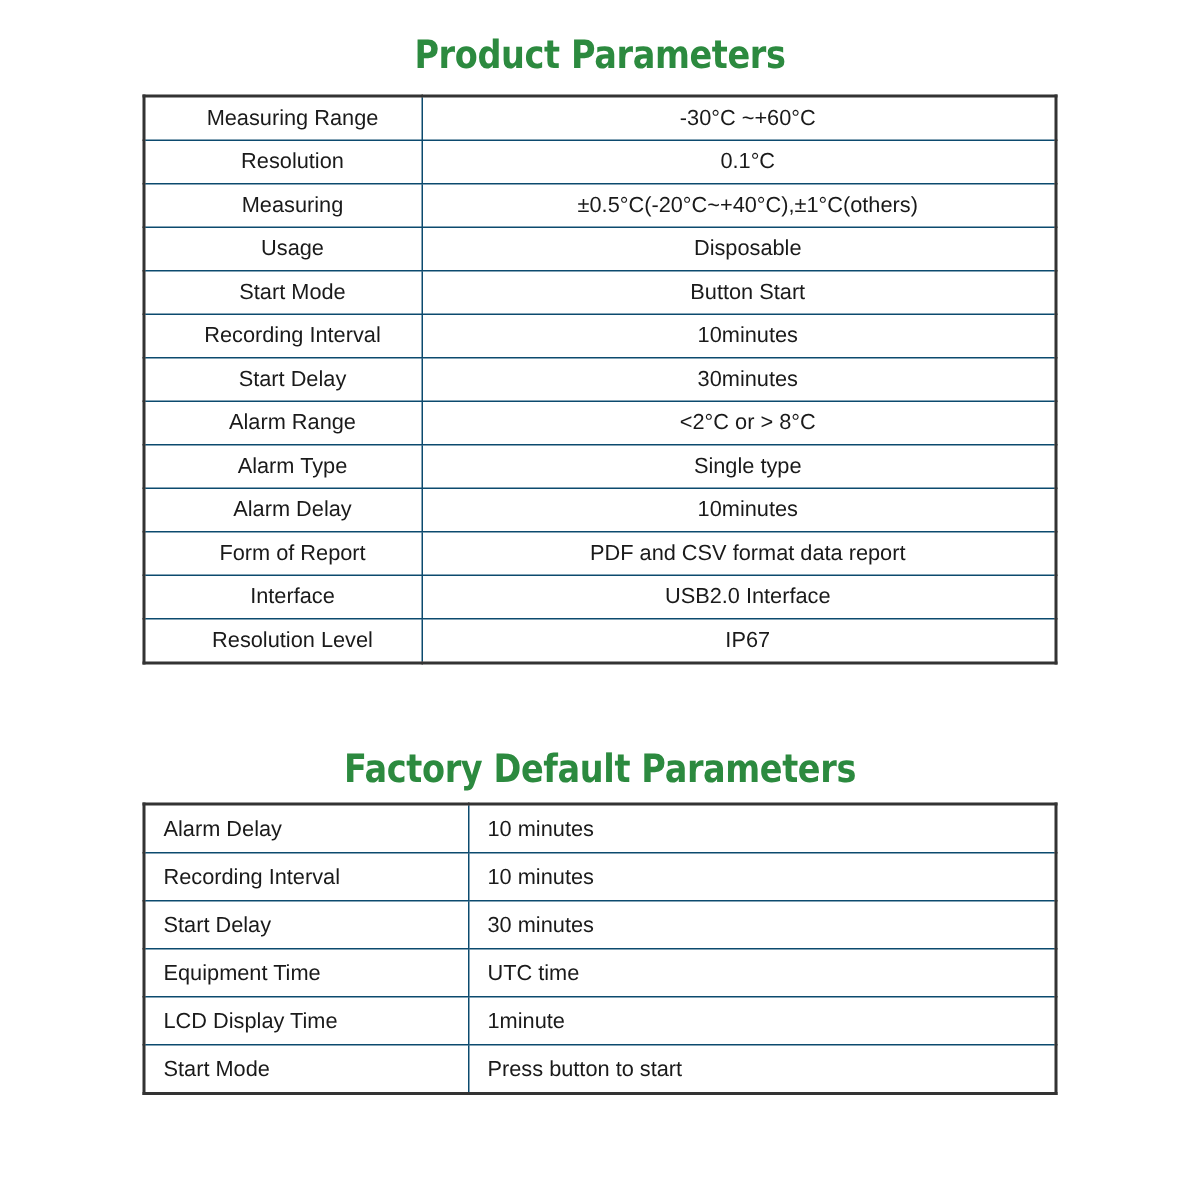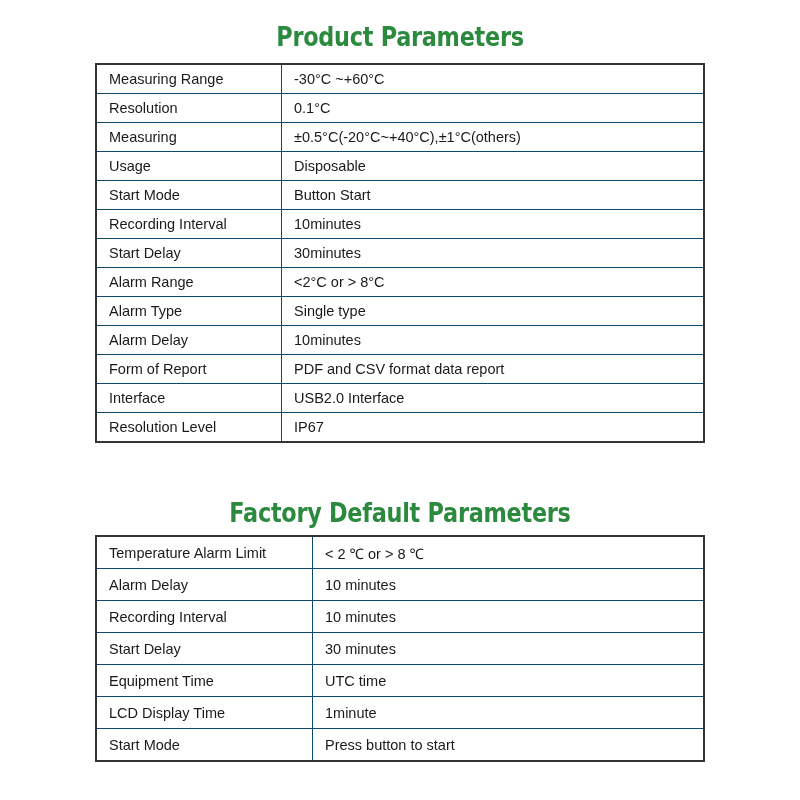--- a/index.html
+++ b/index.html
@@ -72,21 +72,21 @@
   .param-table td {
     border: 1px solid #0c4a6e;
     padding: 0 0 0 12px;
     font-size: 14.5px;
     color: #1a1a1a;
     vertical-align: middle;
     white-space: nowrap;
     overflow: hidden;
   }
 
-  #table-product td { height: 28px; }
+  #table-product td { height: 28px; text-align: center; }
   #table-factory td { height: 31px; }
 
   #table-product .col-name { width: 172px; }
   #table-factory .col-name { width: 203px; }
 
   .cell-value { padding-left: 14px; }
 
   .param-table tr:first-child td { border-top: none; }
   .param-table tr:last-child td { border-bottom: none; }
   .param-table td:first-child { border-left: none; }
@@ -154,24 +154,20 @@
           <td class="cell-value">IP67</td>
         </tr>
       </tbody>
   </table>
 
   <div class="section-title" id="title-factory" style="color: rgb(44, 138, 63);">Factory Default Parameters</div>
 
   <table class="param-table" id="table-factory">
     <tbody>
         <tr>
-          <td class="col-name">Temperature Alarm Limit</td>
-          <td class="cell-value">&lt; 2 ℃ or &gt; 8 ℃</td>
-        </tr>
-        <tr>
           <td class="col-name">Alarm Delay</td>
           <td class="cell-value">10 minutes</td>
         </tr>
         <tr>
           <td class="col-name">Recording Interval</td>
           <td class="cell-value">10 minutes</td>
         </tr>
         <tr>
           <td class="col-name">Start Delay</td>
           <td class="cell-value">30 minutes</td>

